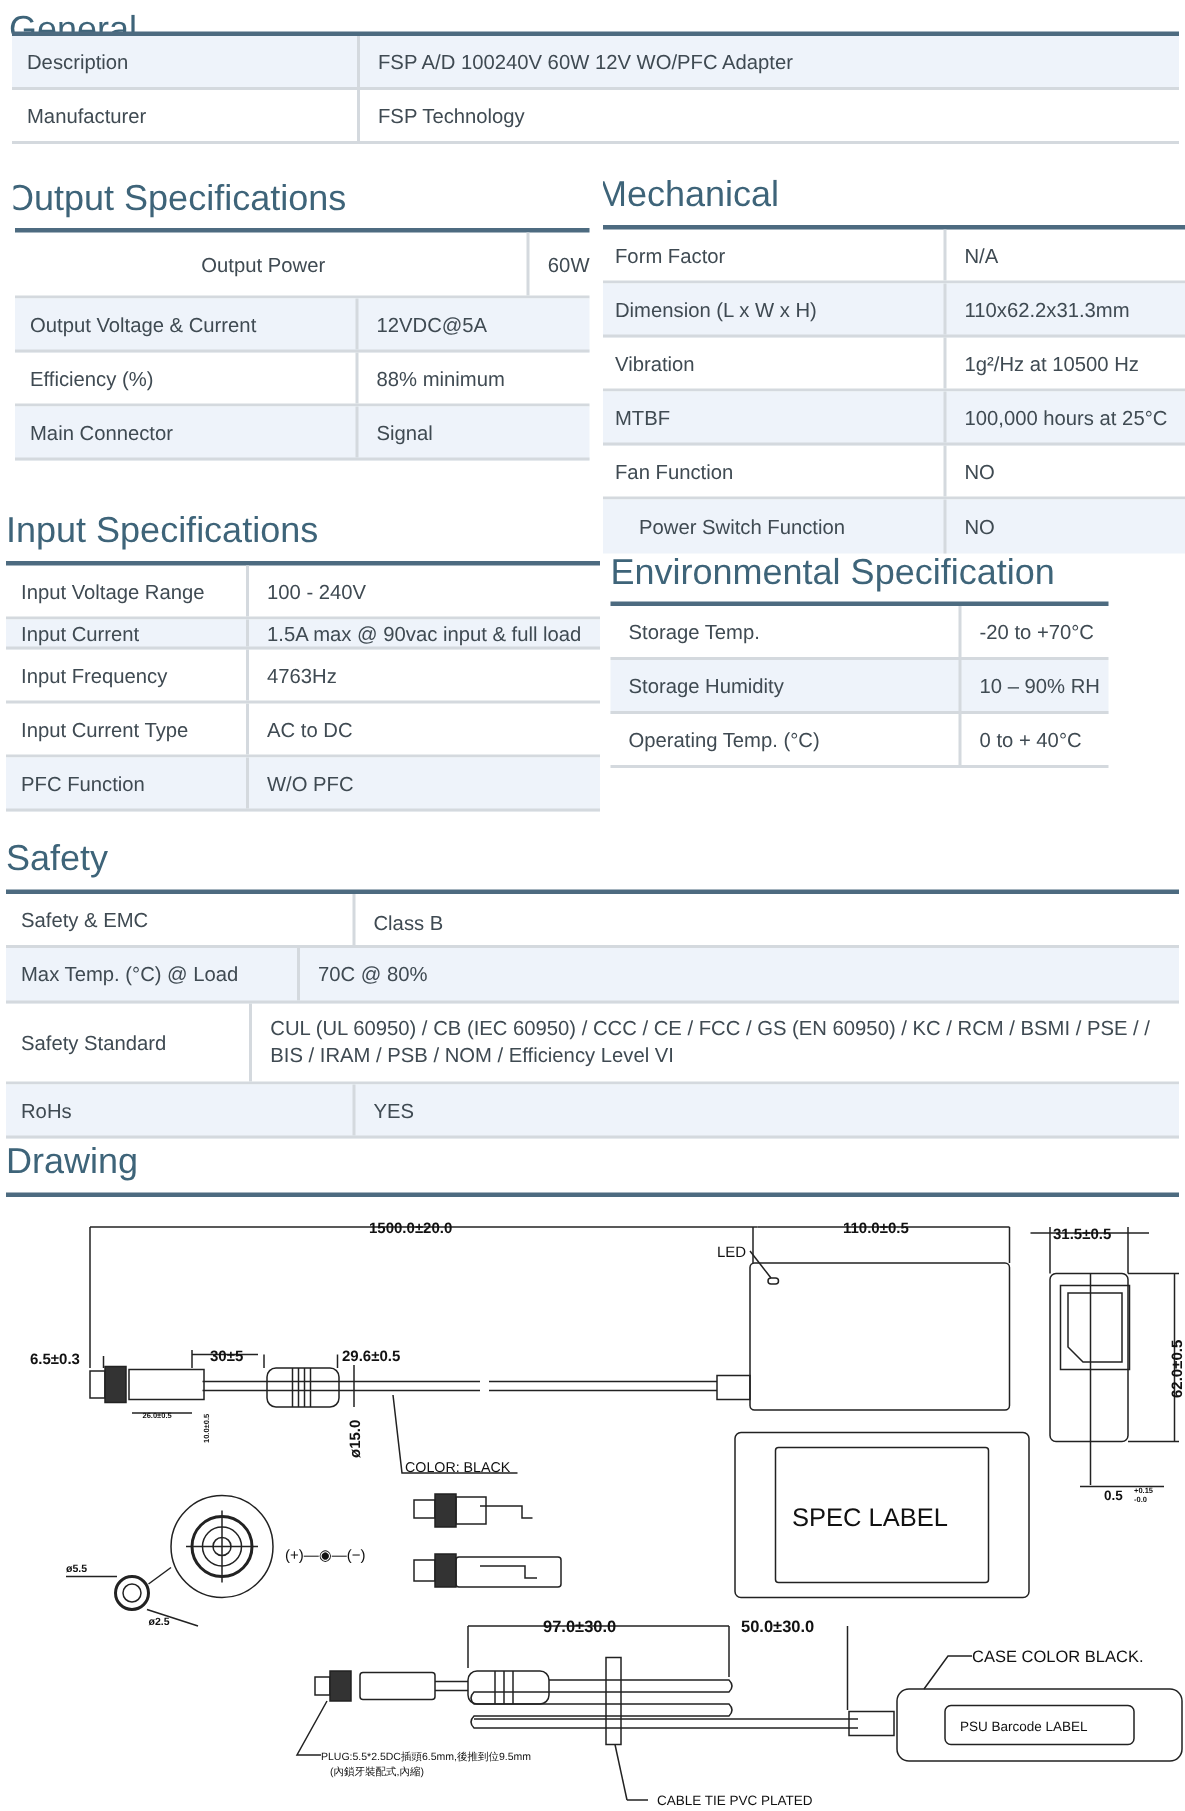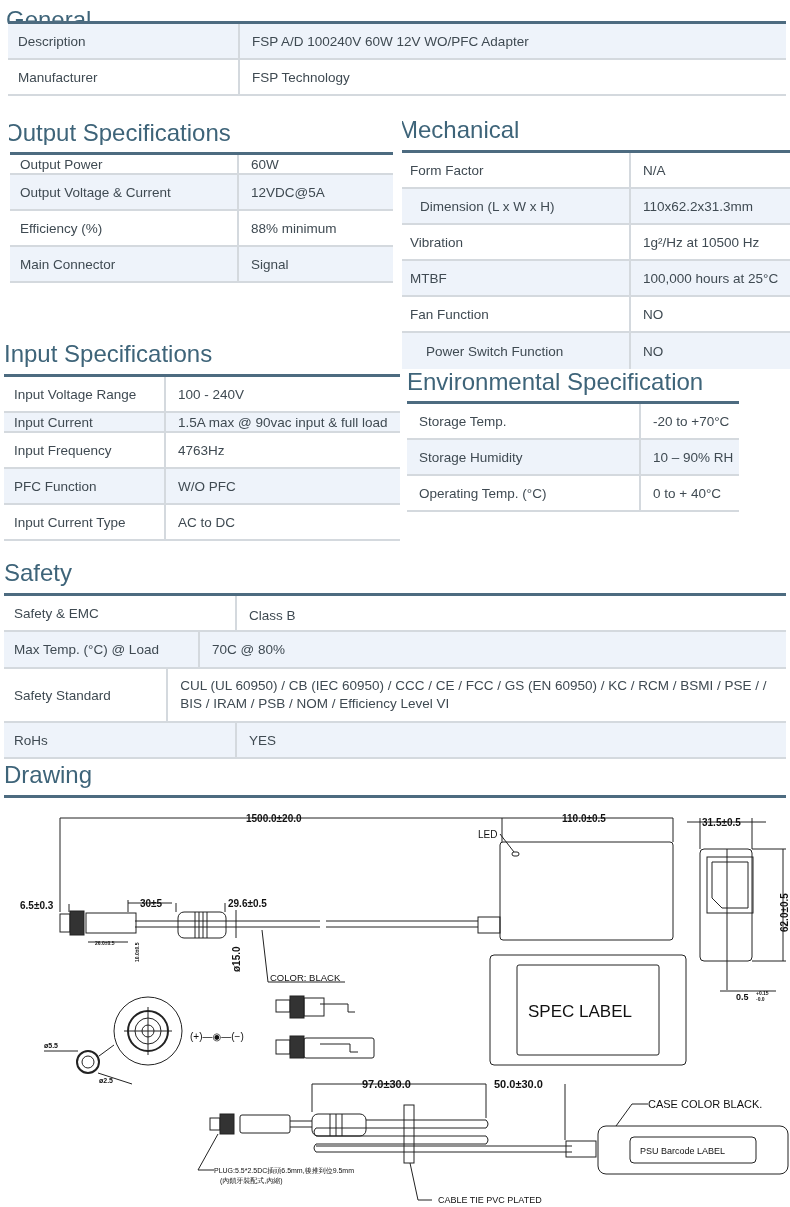--- a/index.html
+++ b/index.html
@@ -25,21 +25,21 @@
     <div class="v">FSP A/D 100240V  60W 12V WO/PFC Adapter</div>
   </div>
   <div class="row" style="height:36px;">
     <div class="k" style="width:232px;">Manufacturer</div>
     <div class="v">FSP Technology</div>
   </div>
 </div>
 
 <div class="sec-title" style="left:4px; top:121px; clip-path: inset(0 0 0 5px);">Output Specifications</div>
 <div class="spec-table" style="left:10px; top:152px; width:383px;">
-  <div class="row" style="height:20px;">
+  <div class="row" style="height:44px;justify-content:flex-end;">
     <div class="k" style="width:229px;">Output Power</div>
     <div class="v">60W</div>
   </div>
   <div class="row alt" style="height:36px;">
     <div class="k" style="width:229px;">Output Voltage &amp; Current</div>
     <div class="v">12VDC@5A</div>
   </div>
   <div class="row" style="height:36px;">
     <div class="k" style="width:229px;">Efficiency (%)</div>
     <div class="v">88% minimum</div>
@@ -50,21 +50,21 @@
   </div>
 </div>
 
 <div class="sec-title" style="left:398px; top:118px; clip-path: inset(0 0 0 4px);">Mechanical</div>
 <div class="spec-table" style="left:402px; top:150px; width:388px;">
   <div class="row" style="height:36px;">
     <div class="k" style="width:229px; padding-left:8px;">Form Factor</div>
     <div class="v">N/A</div>
   </div>
   <div class="row alt" style="height:36px;">
-    <div class="k" style="width:229px; padding-left:18px;">Dimension  (L x W x H)</div>
+    <div class="k" style="width:229px; padding-left:8px;">Dimension  (L x W x H)</div>
     <div class="v">110x62.2x31.3mm</div>
   </div>
   <div class="row" style="height:36px;">
     <div class="k" style="width:229px; padding-left:8px;">Vibration</div>
     <div class="v">1g²/Hz at 10500  Hz</div>
   </div>
   <div class="row alt" style="height:36px;">
     <div class="k" style="width:229px; padding-left:8px;">MTBF</div>
     <div class="v">100,000 hours at 25°C</div>
   </div>
@@ -85,27 +85,27 @@
     <div class="v">100 - 240V</div>
   </div>
   <div class="row alt" style="height:20px;">
     <div class="k" style="width:162px;">Input Current</div>
     <div class="v">1.5A max @ 90vac input &amp; full load</div>
   </div>
   <div class="row" style="height:36px;">
     <div class="k" style="width:162px;">Input Frequency</div>
     <div class="v">4763Hz</div>
   </div>
+  <div class="row" style="height:36px;">
+    <div class="k" style="width:162px;">Input Current Type</div>
+    <div class="v">AC to DC</div>
+  </div>
   <div class="row alt" style="height:36px;">
     <div class="k" style="width:162px;">PFC Function</div>
     <div class="v">W/O PFC</div>
-  </div>
-  <div class="row" style="height:36px;">
-    <div class="k" style="width:162px;">Input Current Type</div>
-    <div class="v">AC to DC</div>
   </div>
 </div>
 
 <div class="sec-title" style="left:407px; top:370px;">Environmental Specification</div>
 <div class="spec-table" style="left:407px; top:401px; width:332px;">
   <div class="row" style="height:36px;">
     <div class="k" style="width:234px; padding-left:12px;">Storage Temp.</div>
     <div class="v">-20 to +70°C</div>
   </div>
   <div class="row alt" style="height:36px;">

